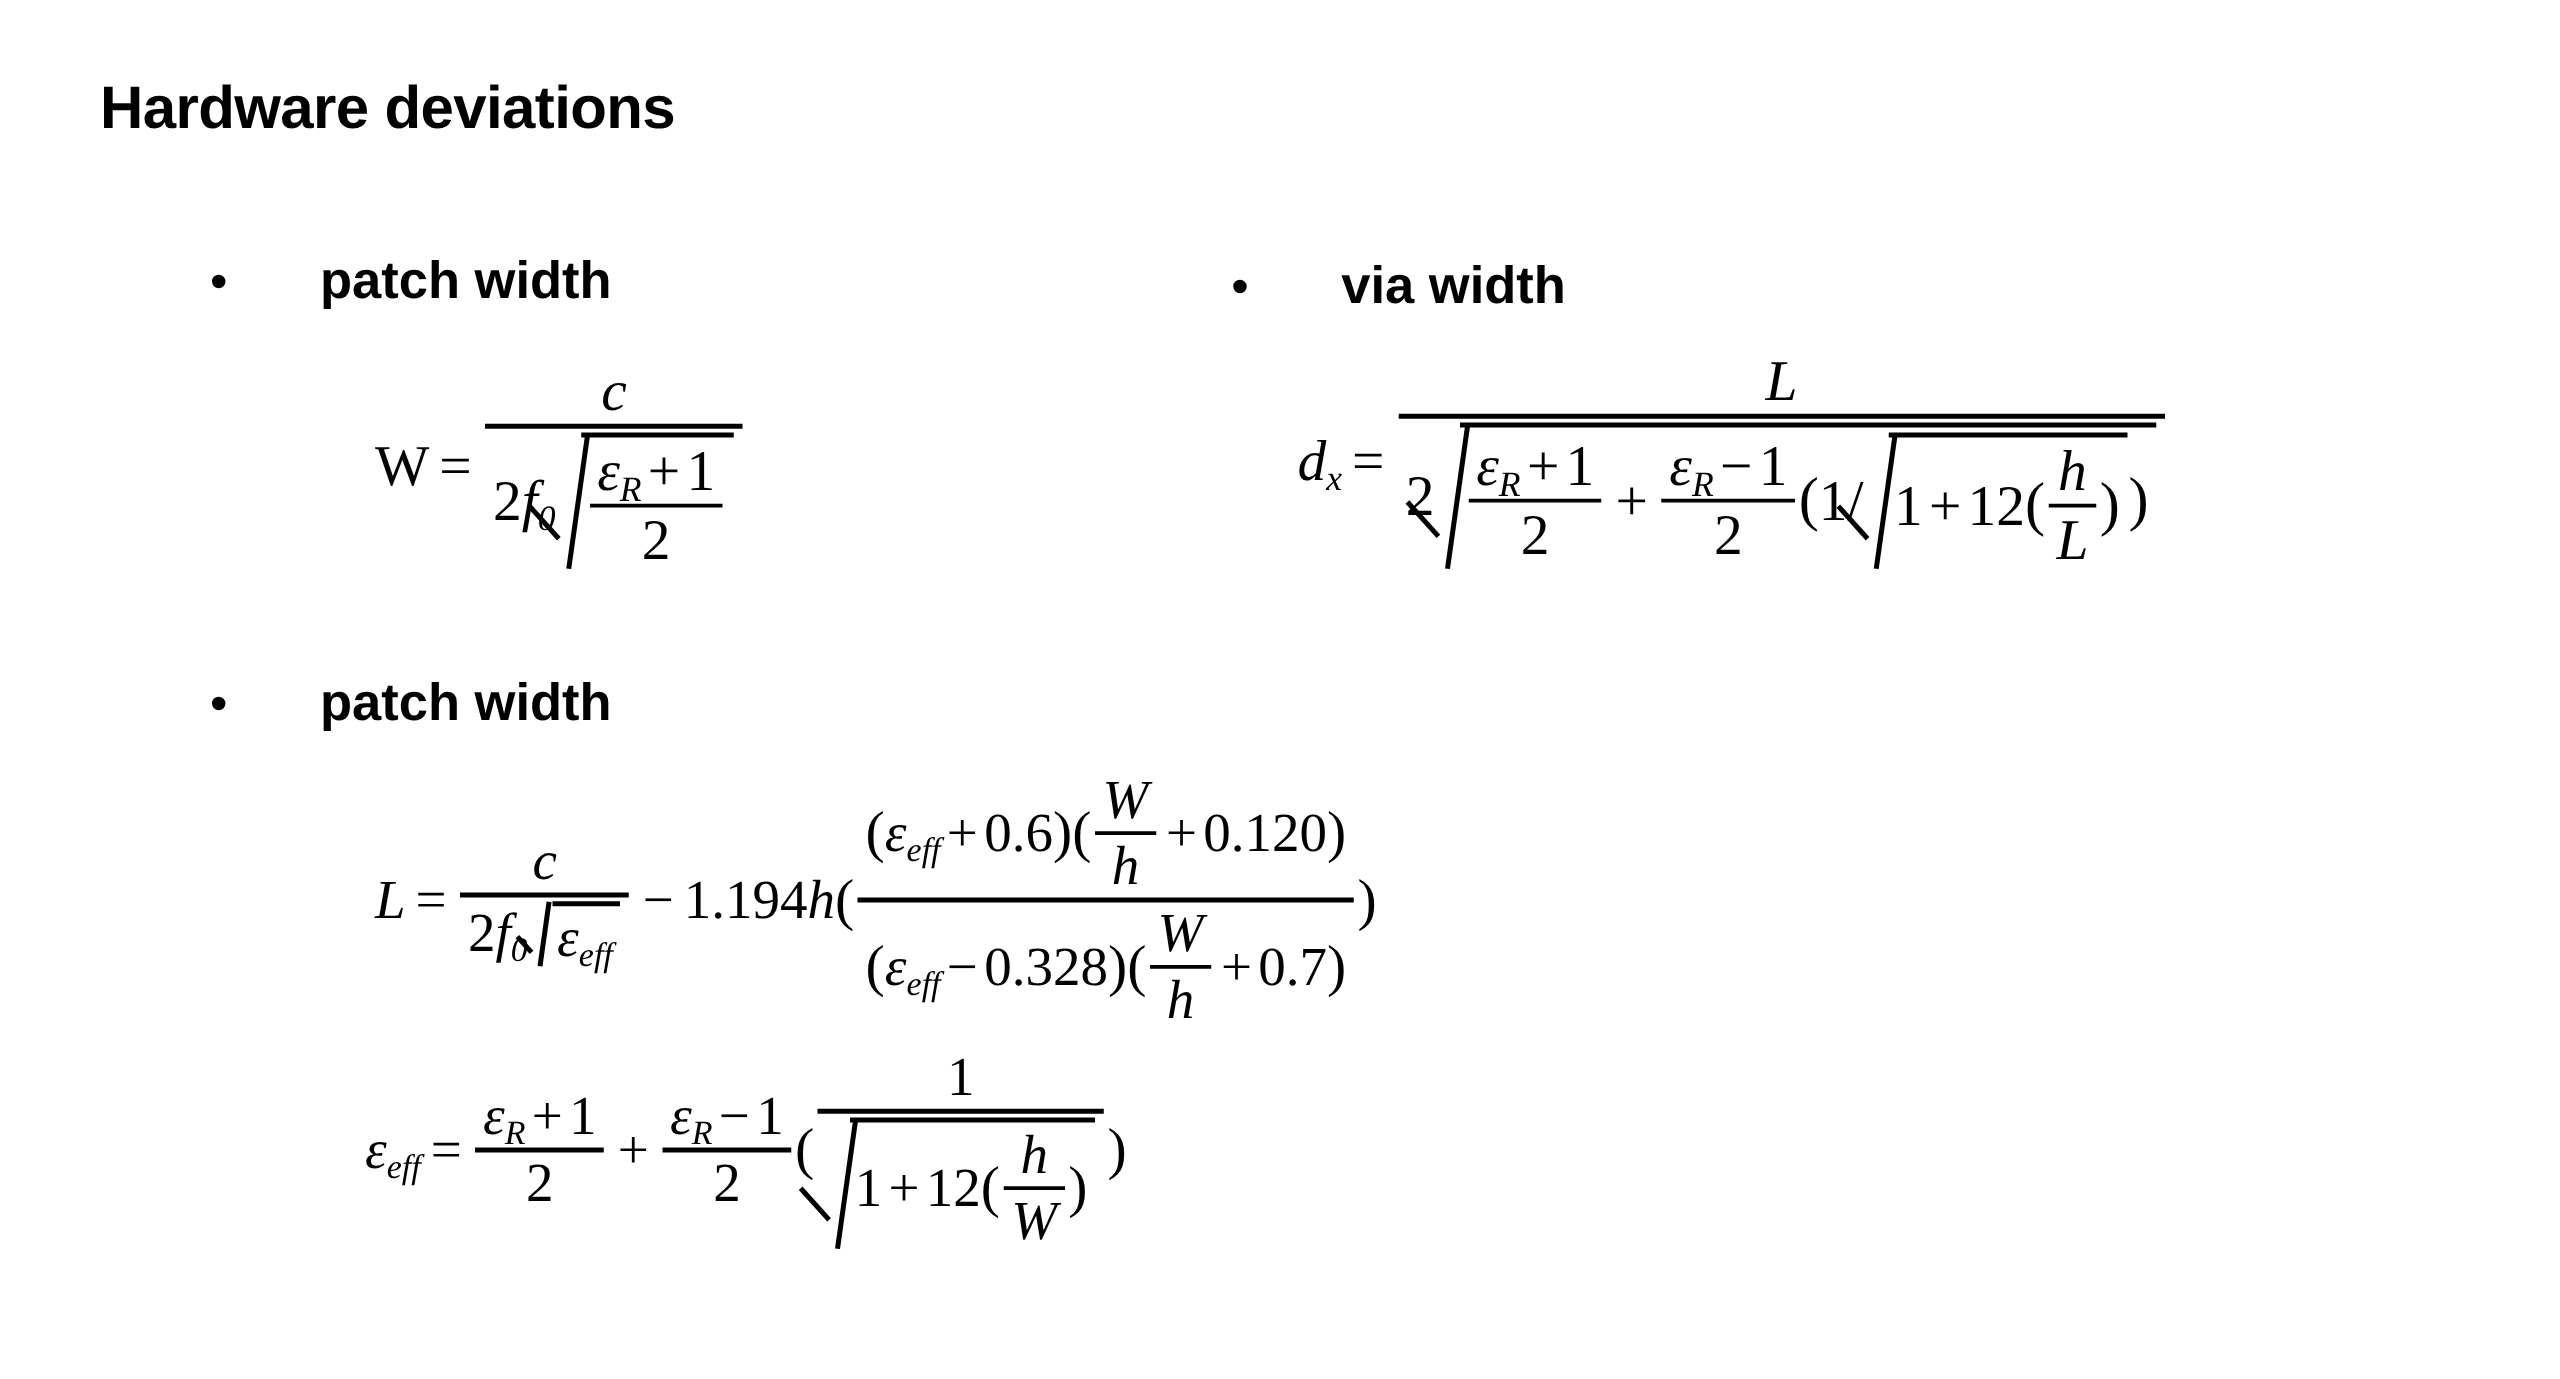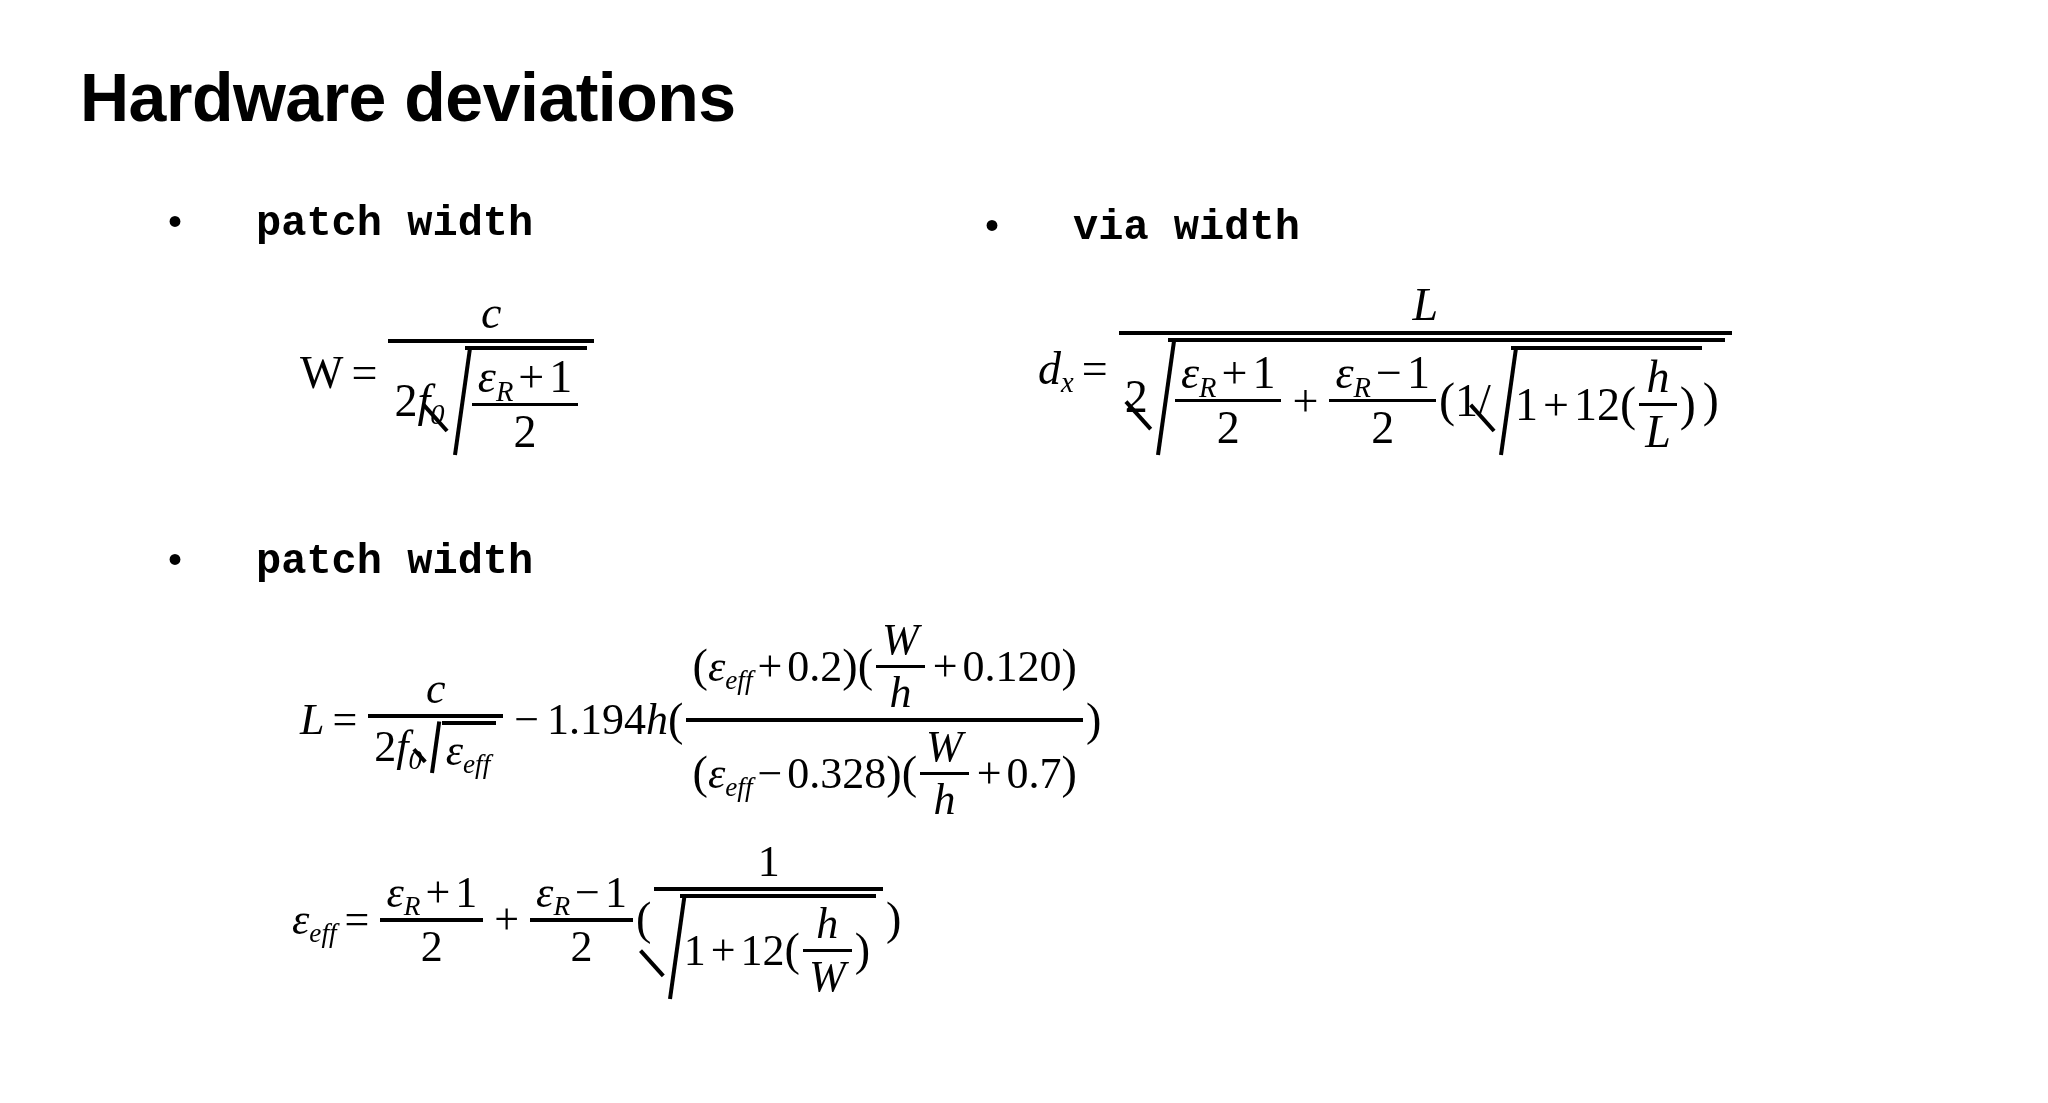--- a/index.html
+++ b/index.html
@@ -14,21 +14,21 @@
     font-family: "Liberation Sans", sans-serif;
     color: #000000;
     position: relative;
   }
 
   
   .slide-title {
     position: absolute;
     left: 80px;
     top: 62px;
-    font-size: 68px;
+    font-size: 48px;
     font-weight: bold;
     letter-spacing: -0.5px;
     line-height: 1.05;
     white-space: nowrap;
   }
 
   
   .bullet-row {
     position: absolute;
     display: flex;
@@ -38,21 +38,20 @@
   .bullet-dot {
     font-size: 40px;
     line-height: 1;
     width: 88px;
     display: inline-block;
   }
   .bullet-label {
     font-size: 42px;
     font-weight: bold;
     letter-spacing: 0px;
-    font-family: Liberation Mono, monospace;
   }
 
   .bullet-patch-1 { left: 168px; top: 200px; }
   .bullet-via     { left: 985px; top: 204px; }
   .bullet-patch-2 { left: 168px; top: 538px; }
 
   
   .math {
     position: absolute;
     font-family: "Liberation Serif", serif;
@@ -339,21 +338,21 @@
     <span class="up paren">(</span>
 
     <span class="frac">
       <span class="num">
         <span class="up paren">(</span>
         <span class="var-sub">
           <span class="it">ε</span>
             <span class="sb">eff</span>
         </span>
         <span class="op-tight up">+</span>
-        <span class="up">0.2</span>
+        <span class="up">0.6</span>
         <span class="up paren">)</span>
         <span class="up paren">(</span>
         <span class="frac">
           <span class="num">
               <span class="it">W</span>
             </span>
           <span class="fbar fbar-thin"></span>
           <span class="den">
               <span class="it">h</span>
             </span>

